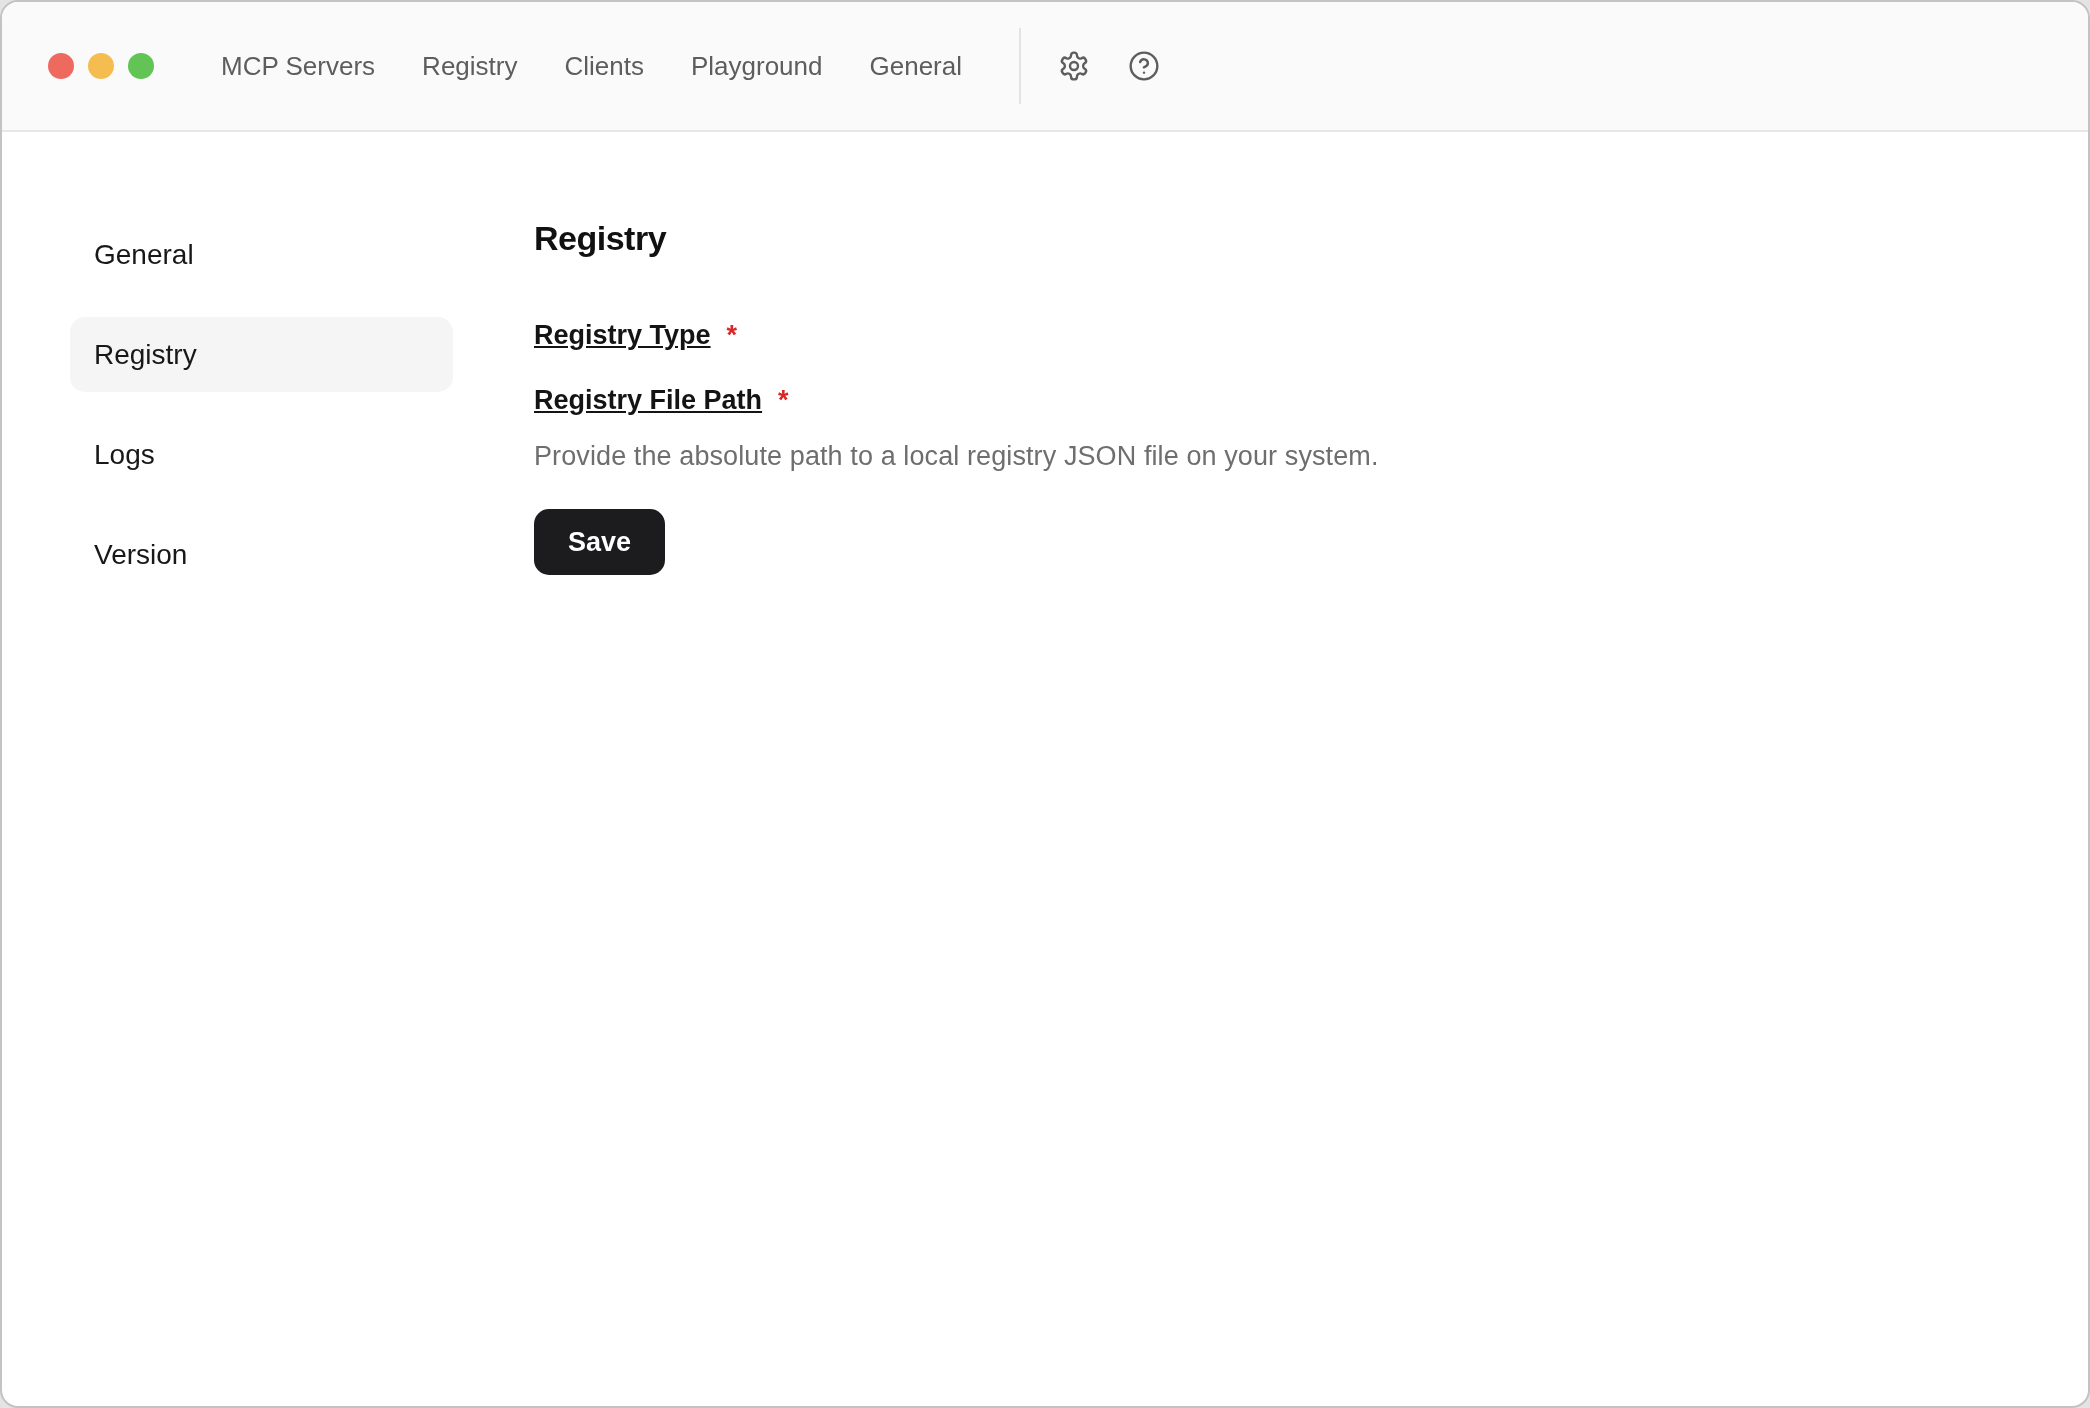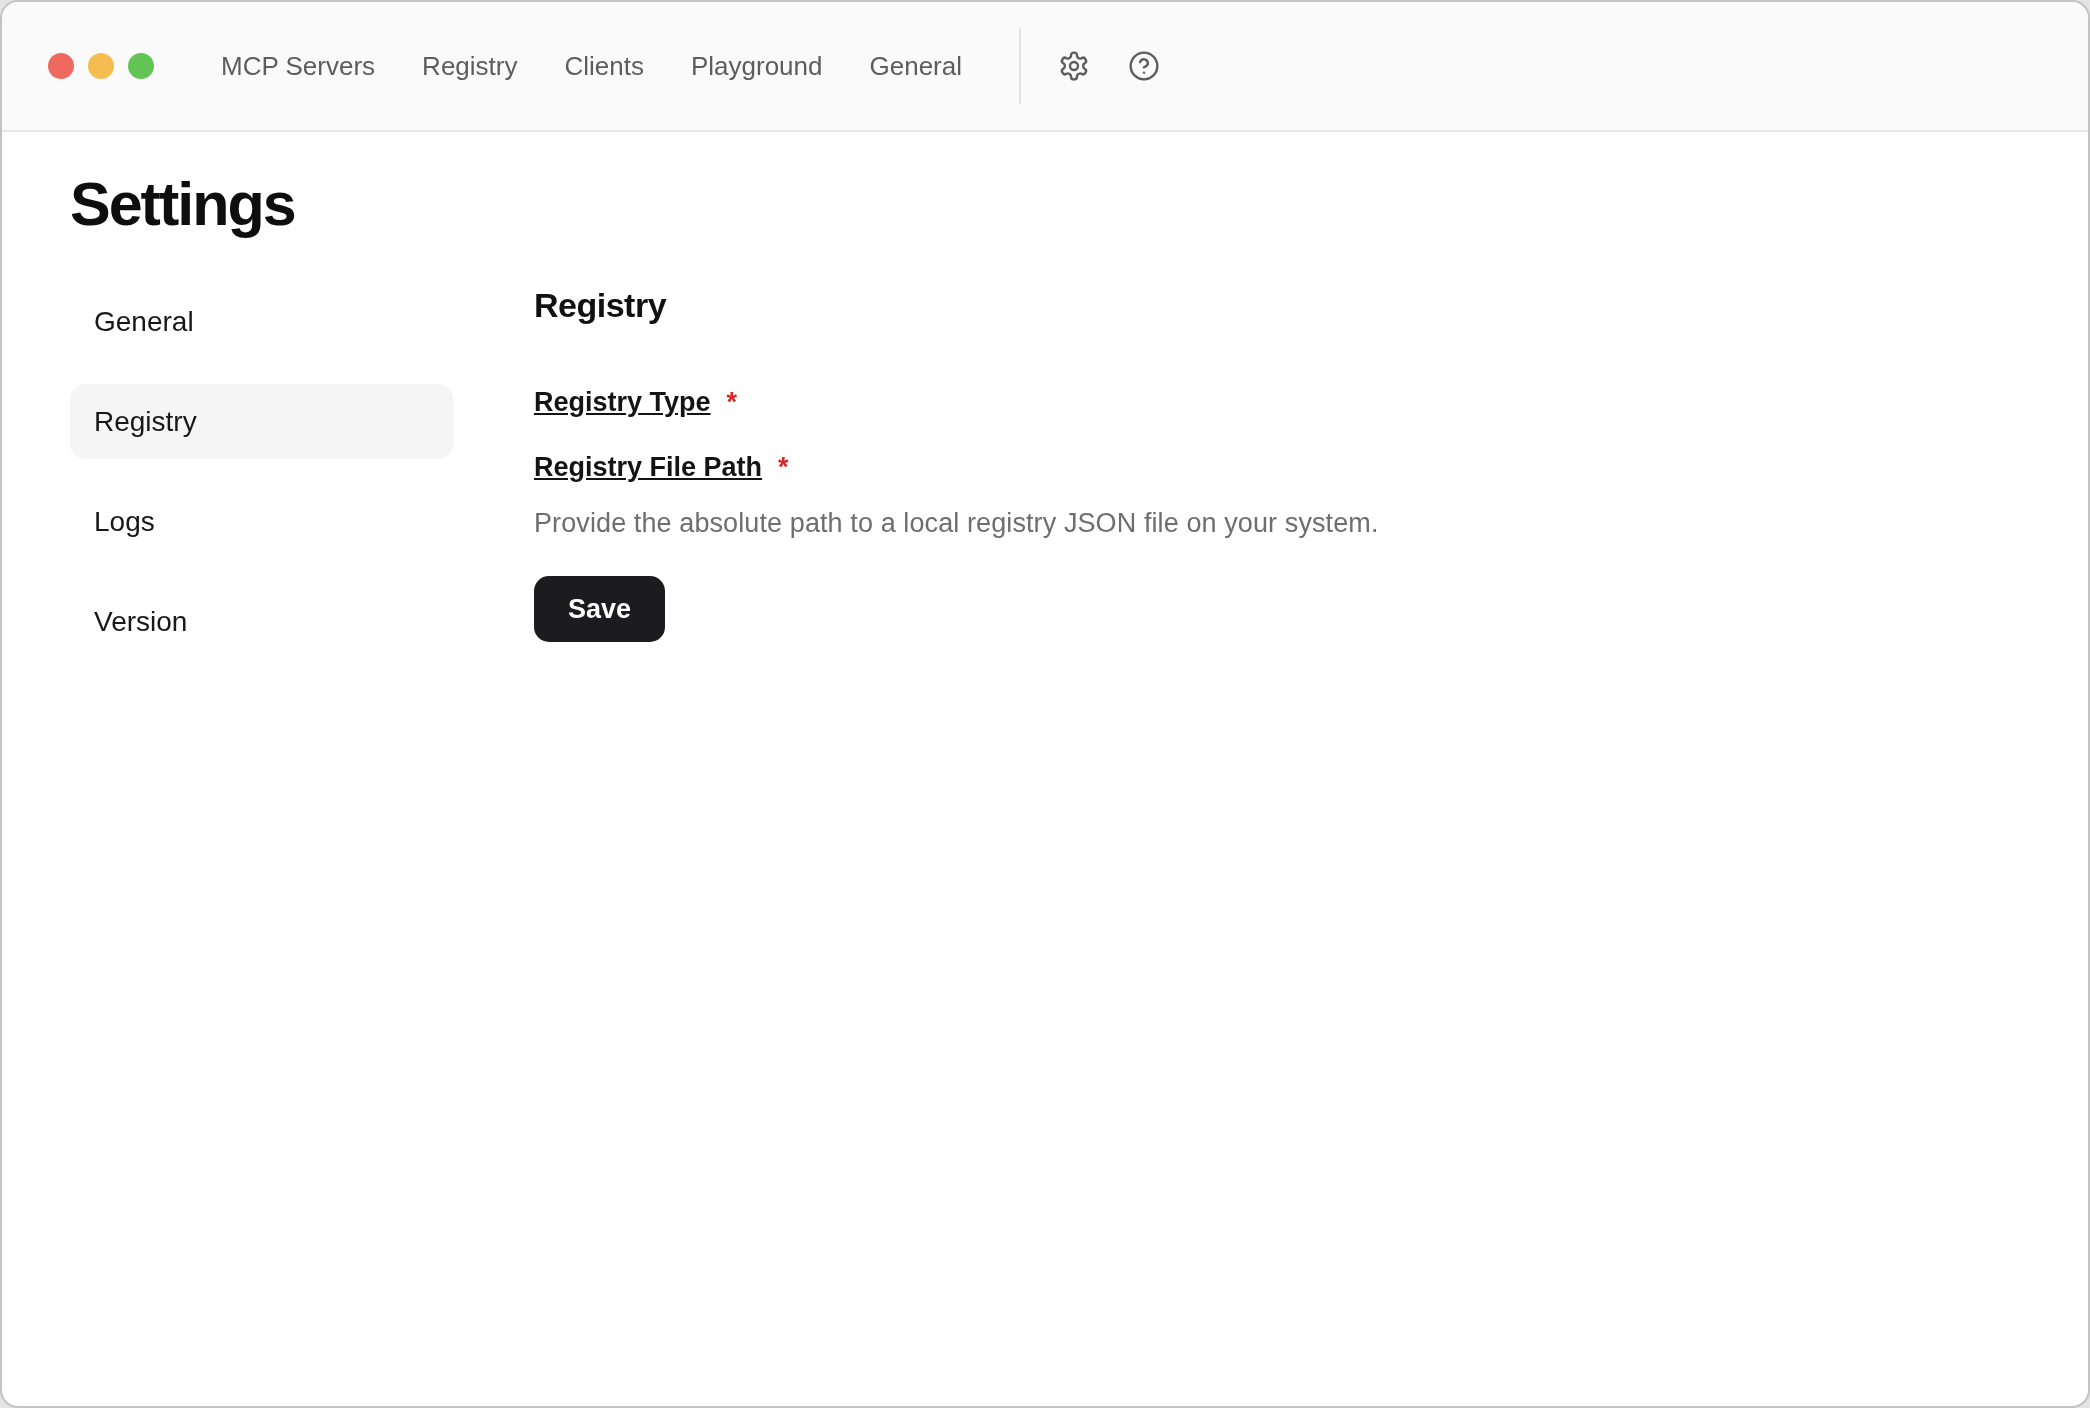--- a/index.html
+++ b/index.html
@@ -183,21 +183,20 @@
     <span class="icon-btn">
       <svg width="32" height="32" viewBox="0 0 24 24" fill="none" stroke-width="1.8" stroke-linecap="round" stroke-linejoin="round">
         <circle cx="12" cy="12" r="10"></circle>
         <path d="M9.09 9a3 3 0 0 1 5.83 1c0 2-3 3-3 3"></path>
         <path d="M12 17h.01"></path>
       </svg>
     </span>
   </div>
 
   <div class="content">
-    <h1 class="page-title">Settings</h1>
 
     <div class="body-row">
 
       <div class="sidebar">
         <div class="side-item">
           <span>General</span>
         </div>
         <div class="side-item active">
           <span>Registry</span>
         </div>

